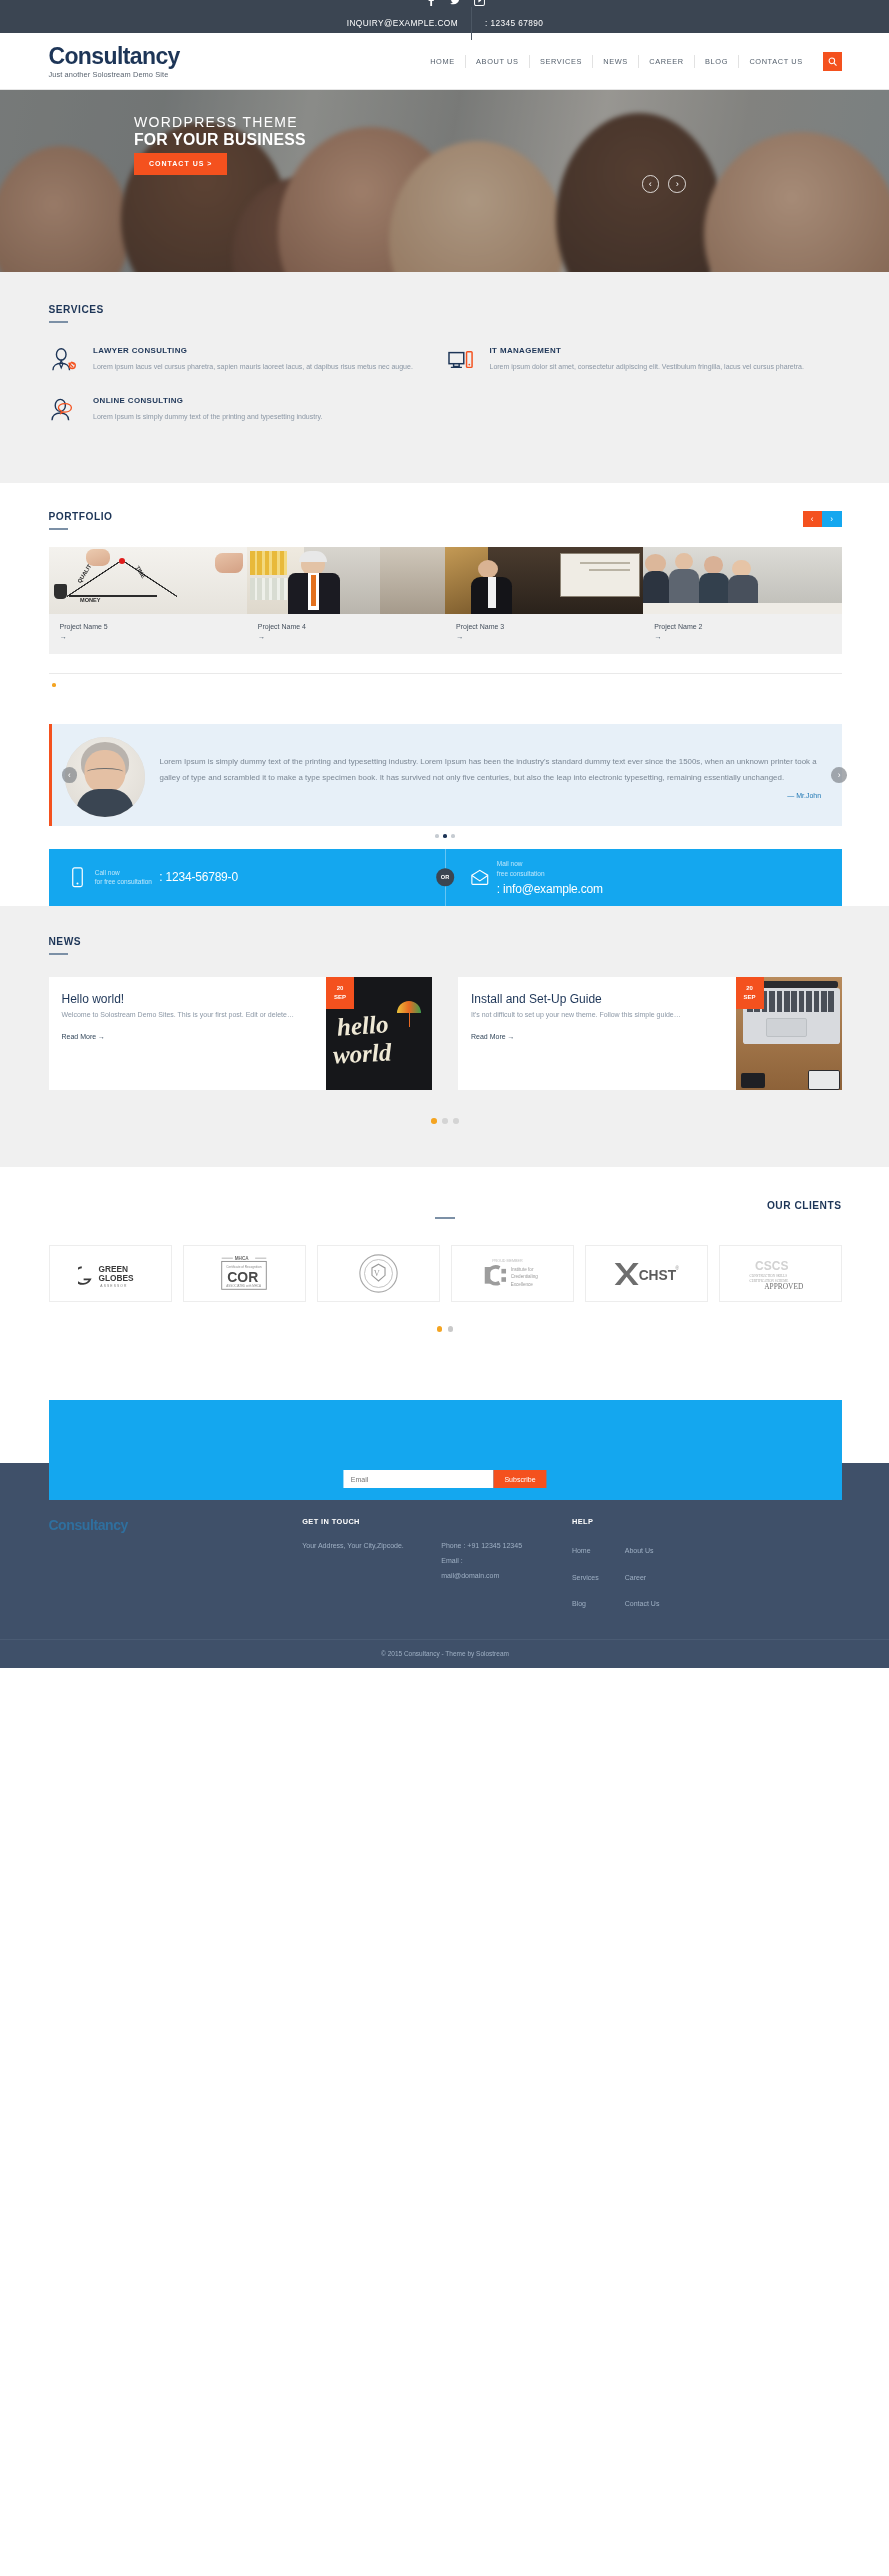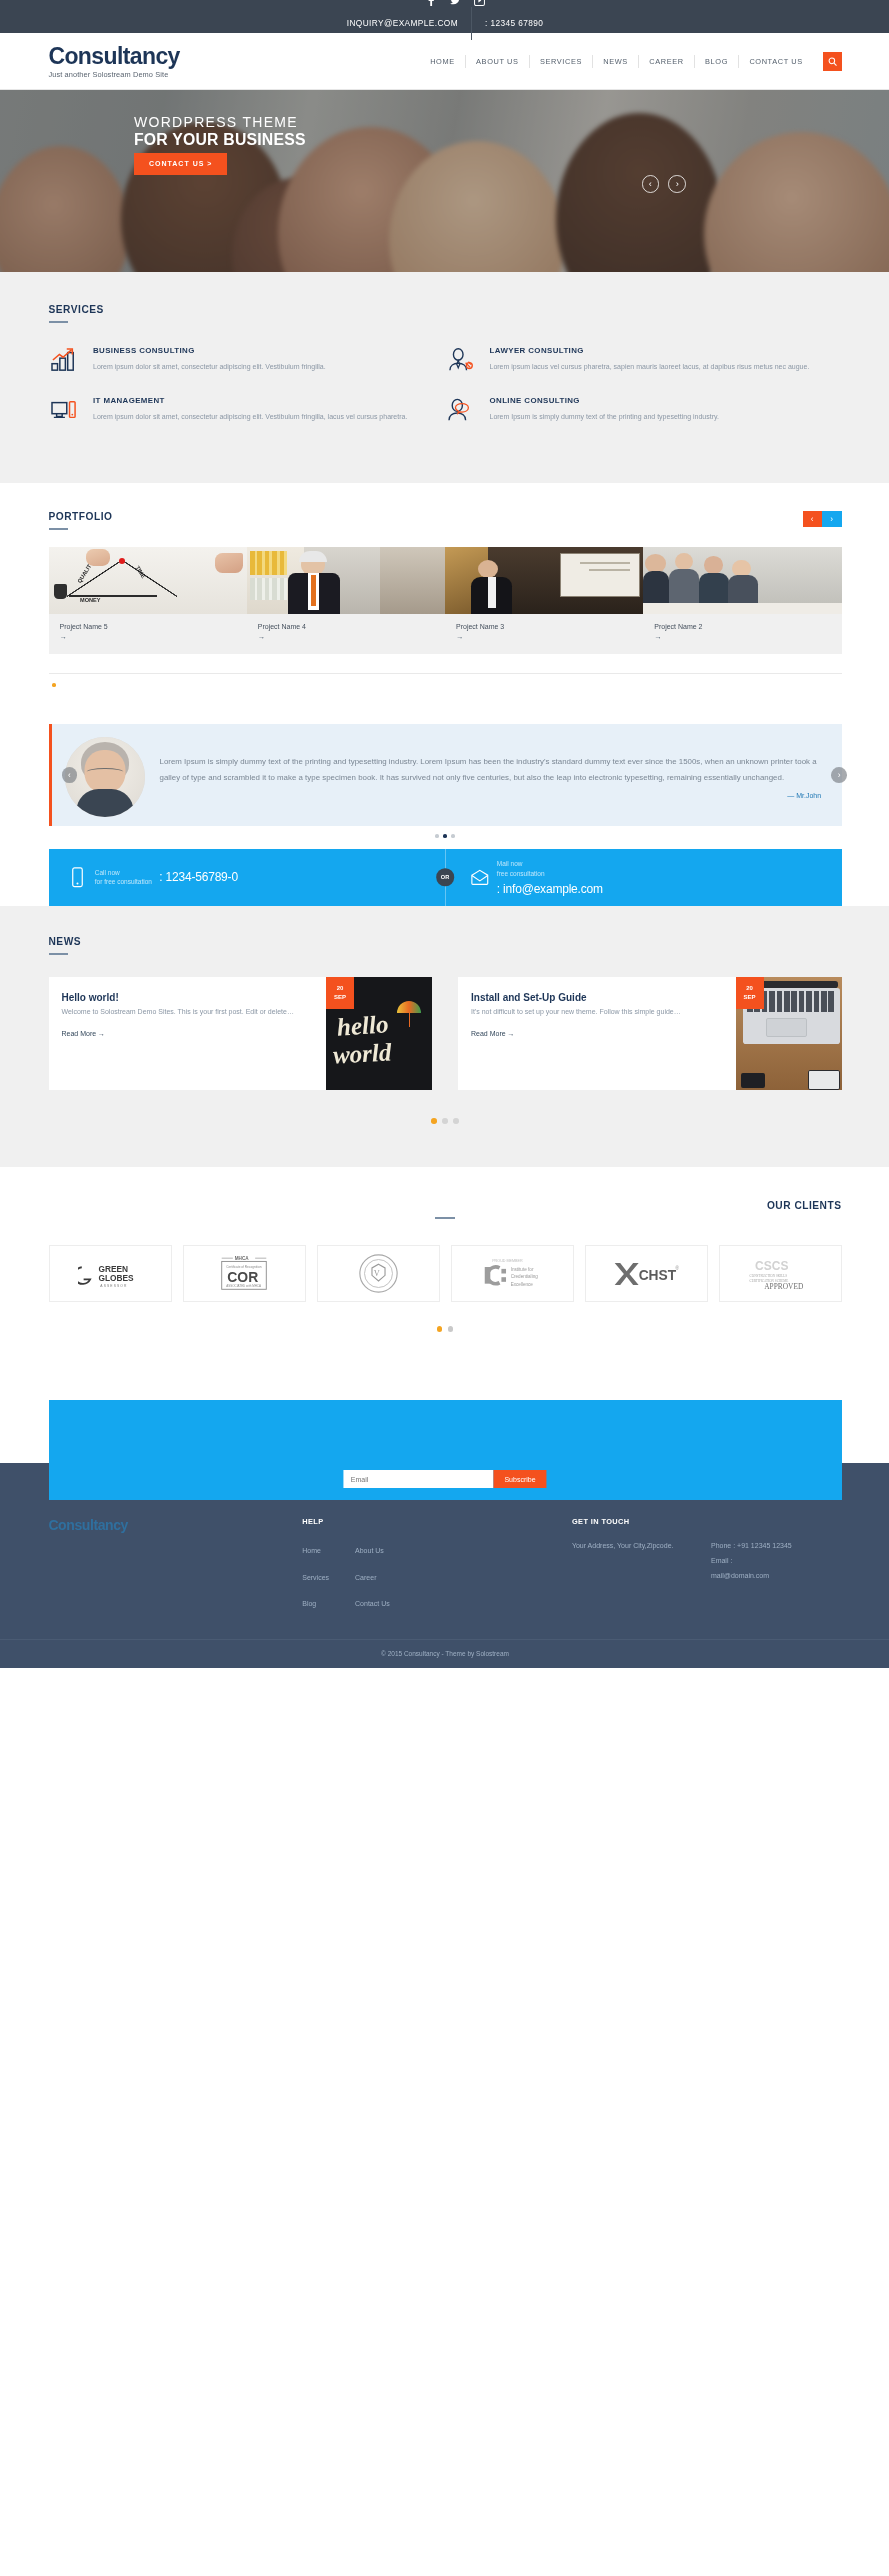--- a/index.html
+++ b/index.html
@@ -148,21 +148,21 @@
     position: absolute; left: 50%; top: 50%; transform: translate(-50%,-50%);
     width: 17.6px; height: 17.6px; border-radius: 50%; background: #3b4552;
     display: flex; align-items: center; justify-content: center; font-size: 5.6px; font-weight: bold;
   }
 
   
   .news { background: #f0f0f0; padding: 30px 0 43px; }
   .news-grid { display: flex; gap: 26px; margin-top: 22px; }
   .news-card { flex: 1; display: flex; background: #ffffff; min-height: 113px; }
   .news-text { flex: 1; padding: 15px 13px 11px; }
-  .news-text h5 { font-size: 10px; font-weight: bold; color: #1d3557; margin-bottom: 3px; }
+  .news-text h5 { font-size: 12px; font-weight: normal; color: #1d3557; margin-bottom: 3px; }
   .news-text p { font-size: 7px; line-height: 1.85; color: #8b97a5; }
   .news-text .readmore { font-size: 7px; color: #33475b; margin-top: 11px; display: inline-block; text-decoration: none; }
   .news-thumb { flex: 0 0 106px; position: relative; overflow: hidden; }
   .news-date {
     position: absolute; left: 0; top: 0; width: 28px; height: 31.5px; background: #f4511e; color: #fff;
     display: flex; flex-direction: column; align-items: center; justify-content: center;
     font-size: 6px; font-weight: bold; line-height: 1.5; z-index: 2;
   }
   .news-dots { display: flex; gap: 5.6px; justify-content: center; margin-top: 28px; }
   .news-dots span { width: 5.6px; height: 5.6px; border-radius: 50%; background: #d4d4d4; }
@@ -291,35 +291,20 @@
     </div>
   </div>
 </div>
 
 <section class="services">
   <div class="wrap">
     <div class="sec-title">SERVICES</div>
     <div class="sec-rule"></div>
     <div class="svc-grid">
 
-      <div class="svc">
-        <div class="ico">
-          <svg width="26" height="24" viewBox="0 0 28 26">
-            <rect x="1" y="17" width="6" height="7" fill="none" stroke="#1d3557" stroke-width="1.6"></rect>
-            <rect x="9.5" y="11" width="6" height="13" fill="none" stroke="#1d3557" stroke-width="1.6"></rect>
-            <rect x="18" y="5" width="6" height="19" fill="none" stroke="#1d3557" stroke-width="1.6"></rect>
-            <path d="M2 13L9 7l4 3 9-8" fill="none" stroke="#f4511e" stroke-width="1.7"></path>
-            <path d="M17 1h6v6" fill="none" stroke="#f4511e" stroke-width="1.7"></path>
-          </svg>
-        </div>
-        <div class="txt">
-          <h4>BUSINESS CONSULTING</h4>
-          <p>Lorem ipsum dolor sit amet, consectetur adipiscing elit. Vestibulum fringilla.</p>
-        </div>
-      </div>
 
       <div class="svc">
         <div class="ico">
           <svg width="26" height="24" viewBox="0 0 28 26">
             <ellipse cx="11" cy="7" rx="5.2" ry="6.2" fill="none" stroke="#1d3557" stroke-width="1.5"></ellipse>
             <path d="M2 24c0-5 4-7.5 9-7.5s9 2.5 9 7.5" fill="none" stroke="#1d3557" stroke-width="1.5"></path>
             <path d="M11 13.5l-1.6 4 1.6 4 1.6-4z" fill="none" stroke="#1d3557" stroke-width="1.3"></path>
             <path d="M19 16l5 5M22 15l3 3" fill="none" stroke="#f4511e" stroke-width="1.5"></path>
             <circle cx="23" cy="19" r="3.2" fill="none" stroke="#f4511e" stroke-width="1.5"></circle>
           </svg>
@@ -667,42 +652,42 @@
   </div>
 </div>
 
 <footer class="footer">
   <div class="footer-inner">
     <div class="f-brand">
       <div class="flogo">Consultancy</div>
     </div>
 
     <div class="f-col">
+      <h6>GET IN TOUCH</h6>
+      <div class="f-touch">
+        <div style="flex:0 0 44%">Your Address, Your City,Zipcode.</div>
+        <div>
+          <div>Phone : +91 12345 12345</div>
+          <div>Email :</div>
+          <div>mail@domain.com</div>
+        </div>
+      </div>
+    </div>
+
+    <div class="f-col">
       <h6>HELP</h6>
       <div class="f-lists">
         <ul>
           <li><a href="#">Home</a></li>
           <li><a href="#">Services</a></li>
           <li><a href="#">Blog</a></li>
         </ul>
         <ul>
           <li><a href="#">About Us</a></li>
           <li><a href="#">Career</a></li>
           <li><a href="#">Contact Us</a></li>
         </ul>
       </div>
     </div>
-
-    <div class="f-col">
-      <h6>GET IN TOUCH</h6>
-      <div class="f-touch">
-        <div style="flex:0 0 44%">Your Address, Your City,Zipcode.</div>
-        <div>
-          <div>Phone : +91 12345 12345</div>
-          <div>Email :</div>
-          <div>mail@domain.com</div>
-        </div>
-      </div>
-    </div>
   </div>
 </footer>
 <div class="copyright">© 2015 Consultancy - Theme by Solostream</div>
 
 
 </body></html>

